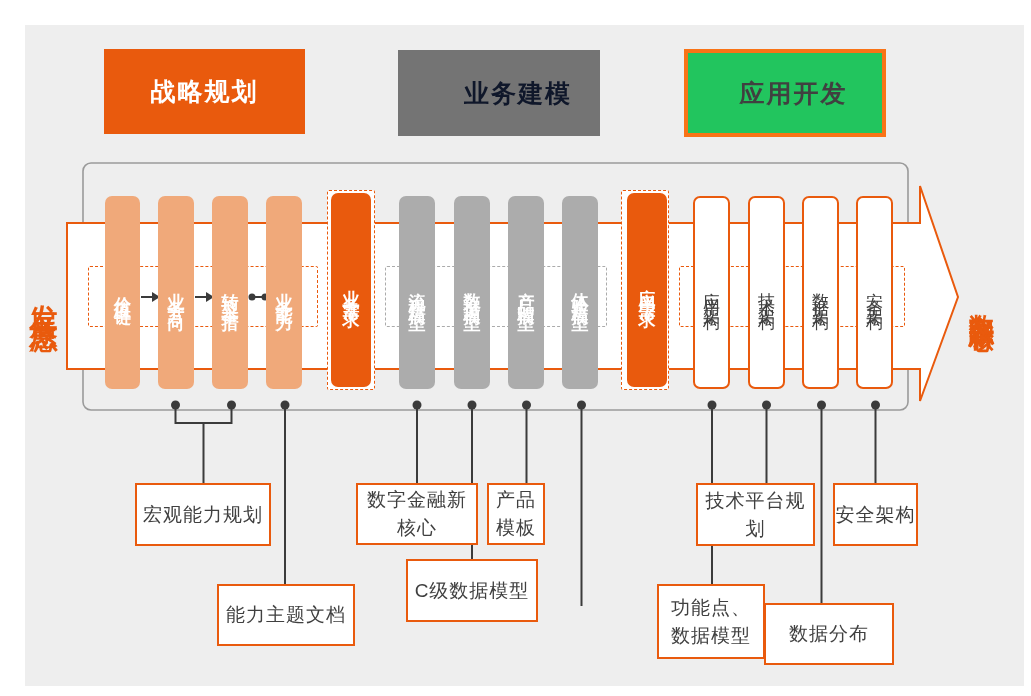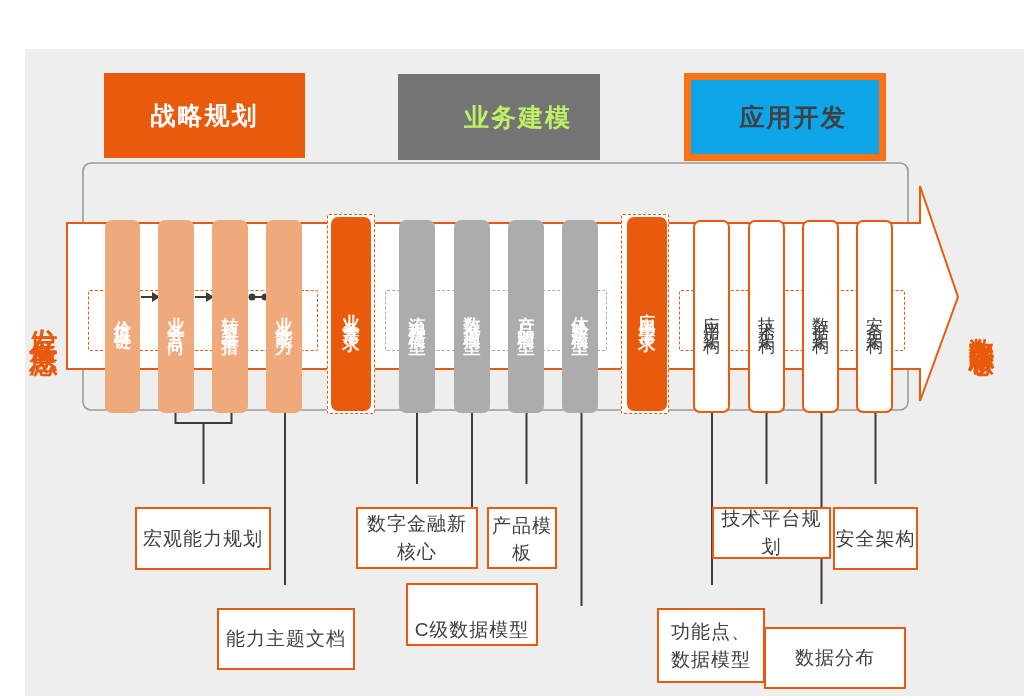--- a/index.html
+++ b/index.html
@@ -1,27 +1,27 @@
 <!DOCTYPE html>
 <html><head>
 <meta charset="utf-8">
 <style>
   html,body{margin:0;padding:0;}
   .page{position:relative;width:1031px;height:696px;background:#ffffff;overflow:hidden;
         font-family:"Liberation Sans","DejaVu Sans",sans-serif;}
   .canvas{position:absolute;left:25px;top:25px;width:999px;height:661px;background:#EEEEEE;}
-  .abs{position:absolute;box-sizing:border-box;margin-top:24px;}
+  .abs{position:absolute;box-sizing:border-box;}
   svg.layer{position:absolute;left:0;top:0;}
 
   
   .stage{display:flex;align-items:center;justify-content:center;
          font-size:25px;font-weight:700;letter-spacing:2px;}
   .stage.orange{background:#E95A0D;color:#ffffff;}
-  .stage.gray{background:#747474;color:#bef264;padding-left:38px;}
-  .stage.outline{background:#0ea5e9;border:7px solid #f97316;color:#404040;padding-left:17px;}
+  .stage.gray{background:#747474;color:#0f172a;padding-left:38px;}
+  .stage.outline{background:#22c55e;border:4px solid #f97316;color:#404040;padding-left:17px;}
 
   
   .bar{top:196px;width:36px;height:193px;border-radius:7px;
        display:flex;align-items:center;justify-content:center;
        writing-mode:vertical-rl;text-orientation:upright;
        font-size:17px;font-weight:700;letter-spacing:7px;color:#ffffff;}
   .bar.light{background:#F0A97A;}
   .bar.deep{background:#E95A0D;top:193px;height:194px;width:40px;}
   .bar.grayb{background:#ACACAC;}
   .bar.white{background:#ffffff;border:2px solid #E95A0D;color:#404040;font-weight:500;width:37px;}
@@ -154,32 +154,32 @@
 
   <div class="abs obox" style="left:217px;top:584px;width:138px;height:62px;">
       <span>能力主题文档</span>
     </div>
   <div class="abs obox" style="left:135px;top:483px;width:136px;height:63px;">
       <span>宏观能力规划</span>
     </div>
   <div class="abs obox" style="left:356px;top:483px;width:122px;height:62px;">
       <span>数字金融新核心</span>
     </div>
-  <div class="abs obox" style="left:406px;top:559px;width:132px;height:63px;justify-content:flex-end;">
+  <div class="abs obox" style="left:406px;top:559px;width:132px;height:63px;">
       <span>C级数据模型</span>
     </div>
-  <div class="abs obox" style="left:487px;top:483px;width:70px;height:62px;justify-content:flex-end;">
+  <div class="abs obox" style="left:487px;top:483px;width:58px;height:62px;">
       <span>产品模板</span>
     </div>
   <div class="abs obox" style="left:657px;top:584px;width:108px;height:75px;">
     <span>功能点、</span>
     <span>数据模型</span>
   </div>
-  <div class="abs obox" style="left:764px;top:603px;width:142px;height:62px;">
+  <div class="abs obox" style="left:764px;top:603px;width:130px;height:62px;">
       <span>数据分布</span>
     </div>
-  <div class="abs obox" style="left:712px;top:483px;width:119px;height:52px;">
+  <div class="abs obox" style="left:696px;top:483px;width:119px;height:63px;">
       <span>技术平台规划</span>
     </div>
   <div class="abs obox" style="left:833px;top:483px;width:85px;height:63px;">
       <span>安全架构</span>
     </div>
 </div>
 
 </body></html>

